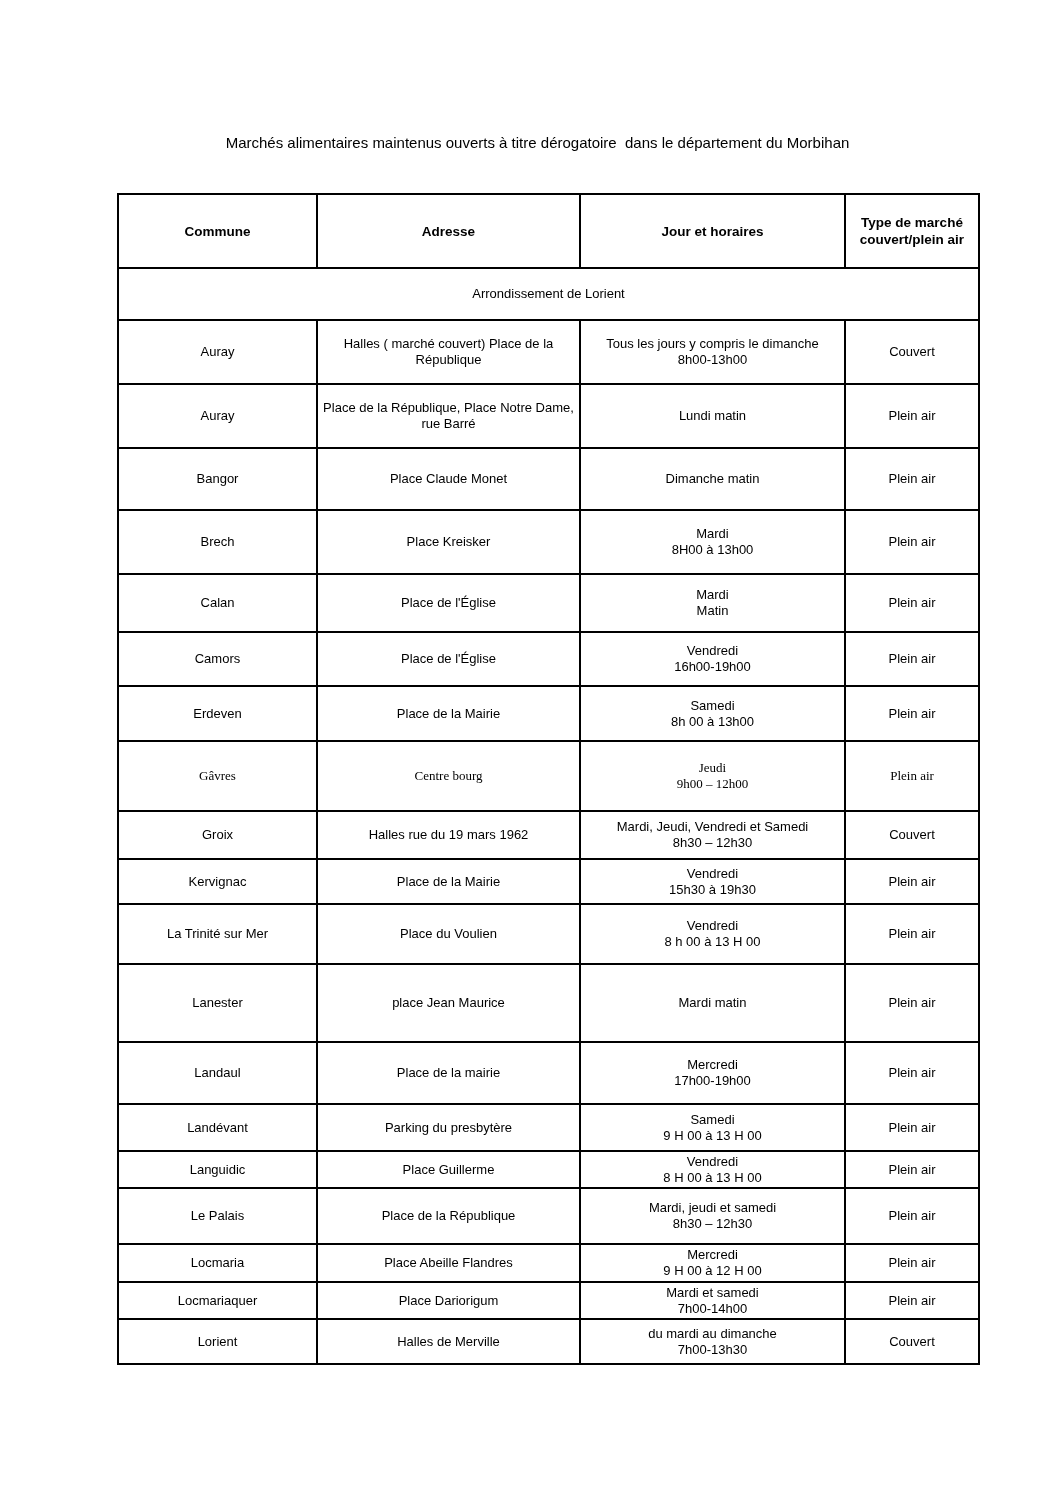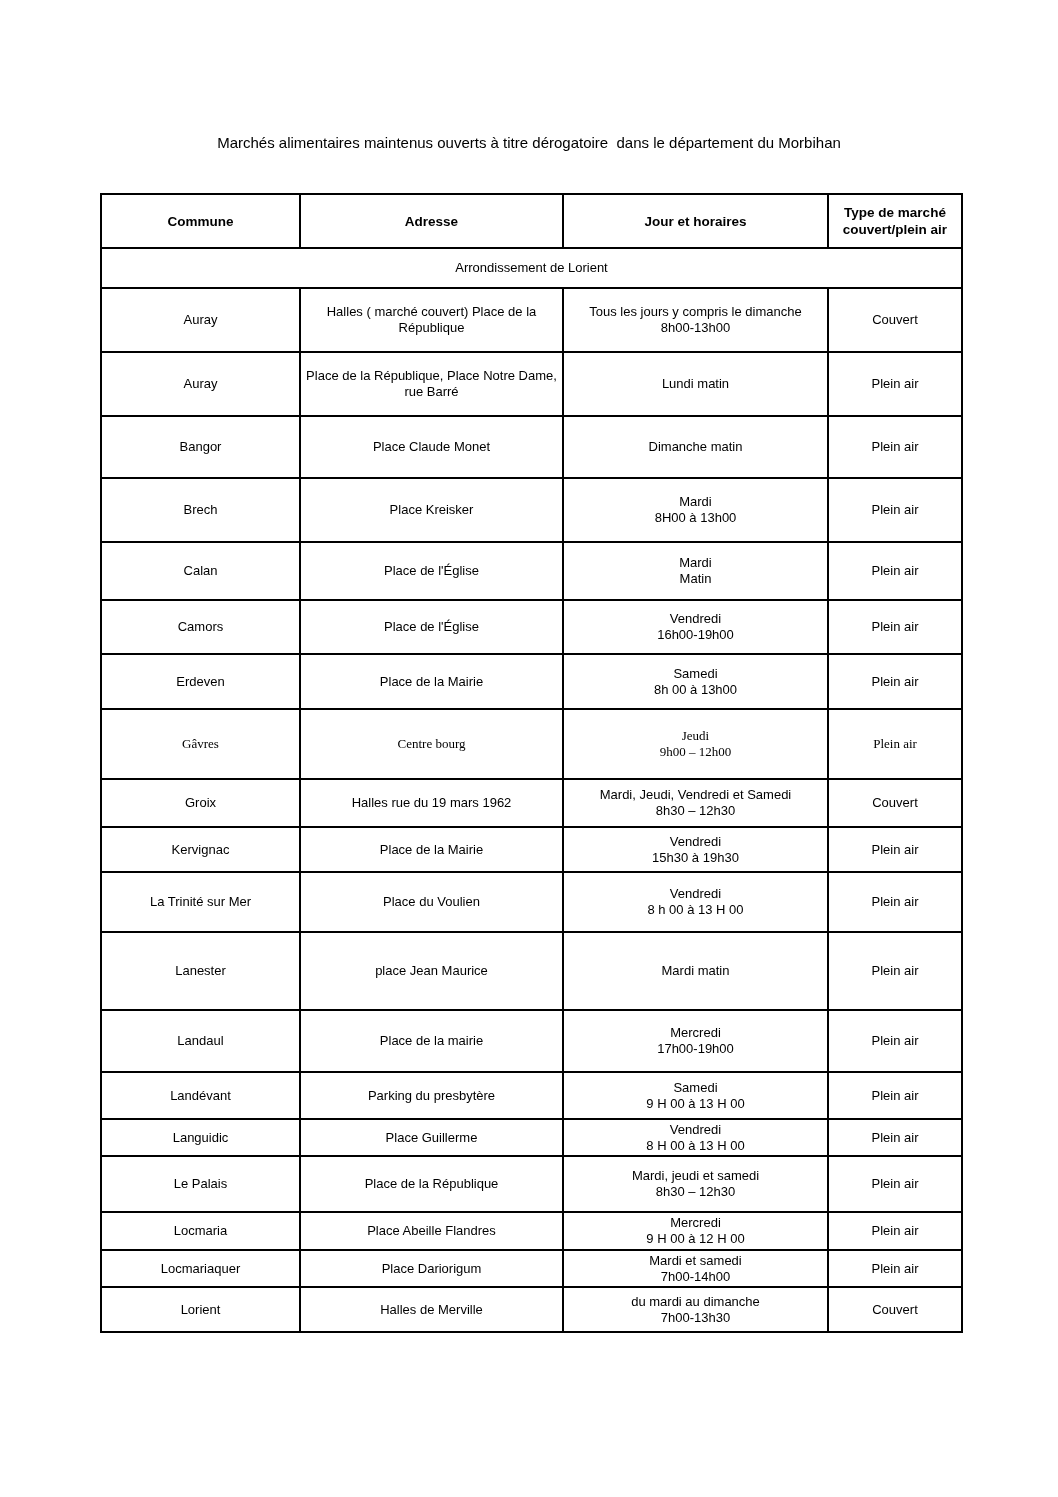--- a/index.html
+++ b/index.html
@@ -7,20 +7,21 @@
   body {
     font-family: "Liberation Sans", "DejaVu Sans", sans-serif;
     color: #000000;
   }
   .page {
     position: relative;
     width: 1058px;
     height: 1497px;
     background: #ffffff;
     overflow: hidden;
+    padding-left: 17px;
   }
   .doc-title {
     padding-top: 134px;
     text-align: center;
     font-size: 15px;
     font-weight: normal;
     line-height: 18px;
     white-space: pre-wrap;
   }
   table.markets {
@@ -39,25 +40,25 @@
   }
   table.markets th {
     font-size: 13.5px;
     font-weight: bold;
     line-height: 17px;
   }
   table.markets td {
     font-size: 13px;
     line-height: 16px;
   }
-  thead tr { height: 54px; }
+  thead tr { height: 74px; }
   td.section-cell { font-size: 14px; }
   td.c-horaires { white-space: pre-line; }
   
-  #market-tbody tr:nth-child(1)  { height: 40px; }
+  #market-tbody tr:nth-child(1)  { height: 52px; }
   #market-tbody tr:nth-child(2)  { height: 64px; }
   #market-tbody tr:nth-child(3)  { height: 64px; }
   #market-tbody tr:nth-child(4)  { height: 62px; }
   #market-tbody tr:nth-child(5)  { height: 64px; }
   #market-tbody tr:nth-child(6)  { height: 58px; }
   #market-tbody tr:nth-child(7)  { height: 54px; }
   #market-tbody tr:nth-child(8)  { height: 55px; }
   #market-tbody tr:nth-child(9)  { height: 70px; font-family: Liberation Serif, serif; }
   #market-tbody tr:nth-child(10) { height: 48px; }
   #market-tbody tr:nth-child(11) { height: 45px; }

